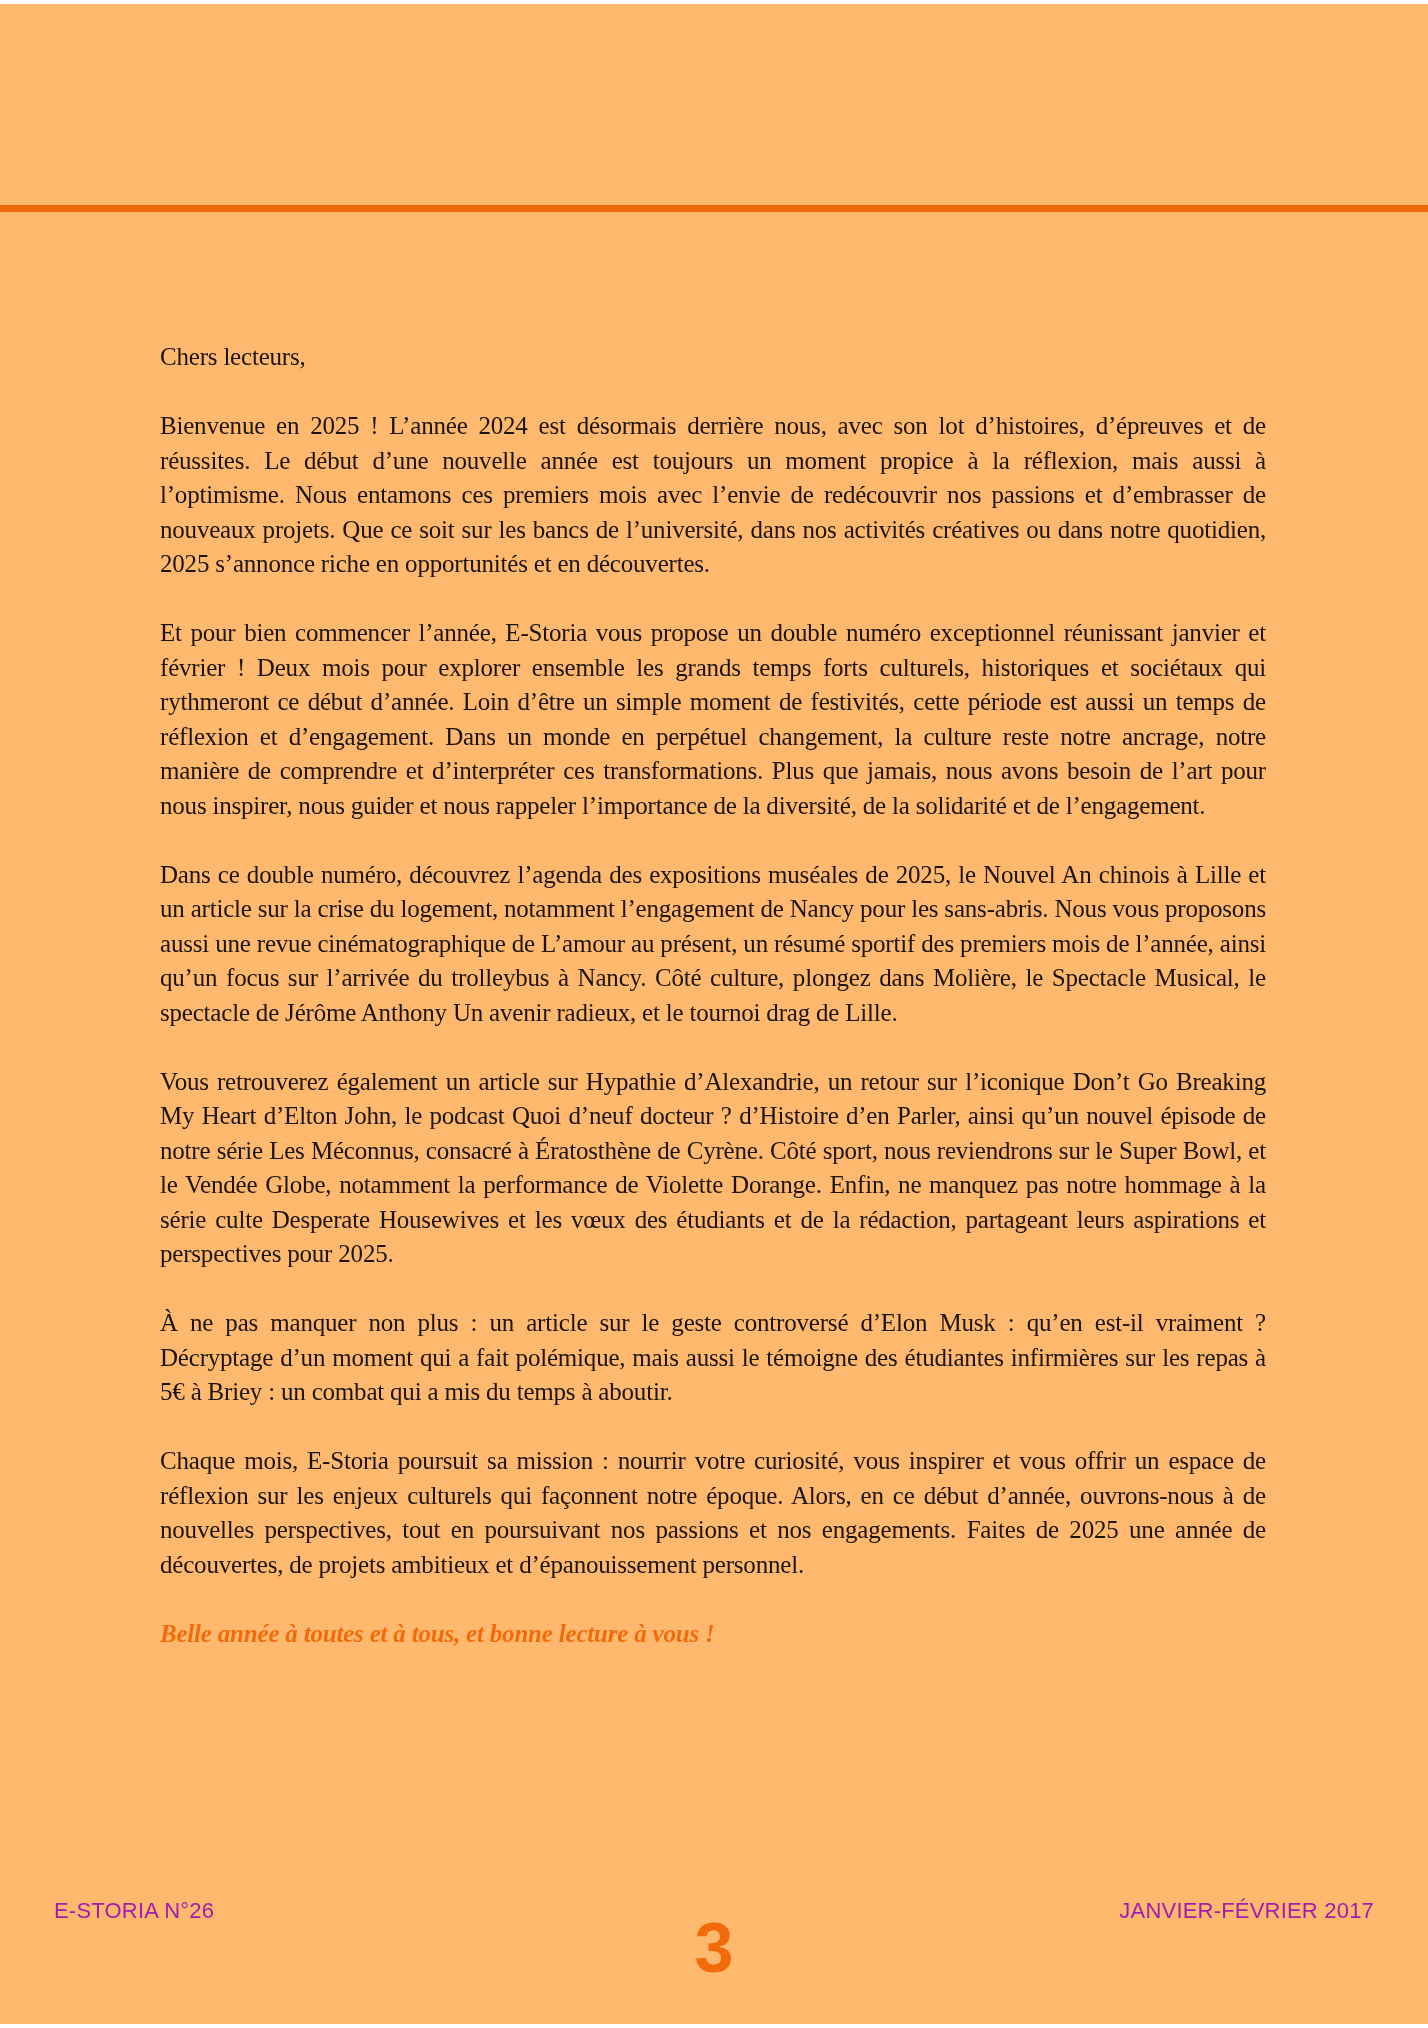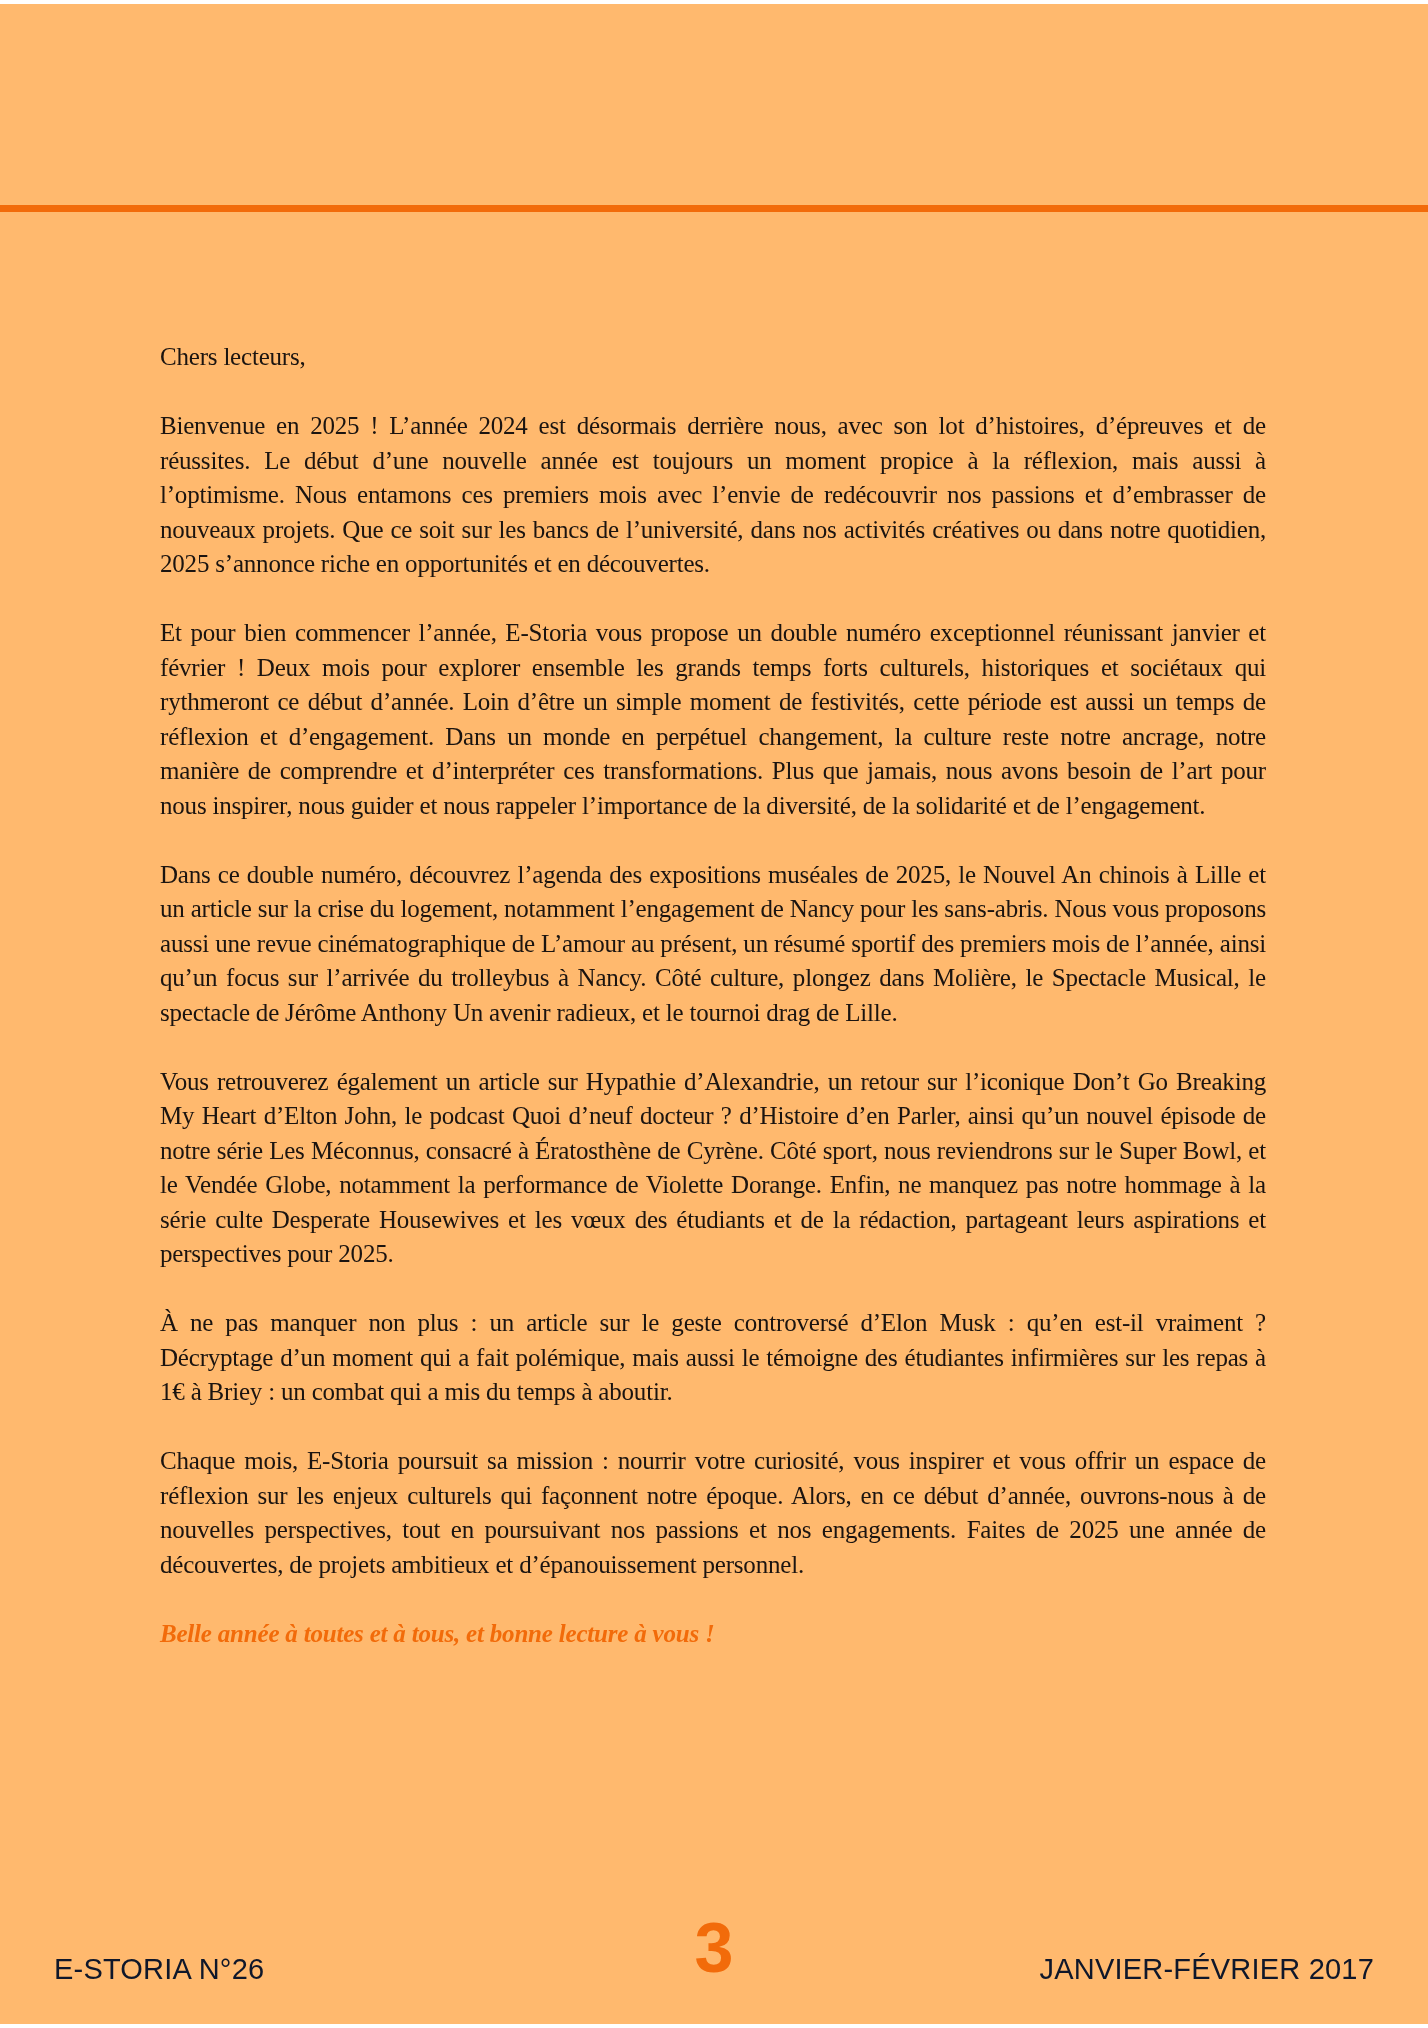--- a/index.html
+++ b/index.html
@@ -52,25 +52,25 @@
   }
   .letter p.closing {
     margin: 0;
     font-style: italic;
     font-weight: bold;
     color: #F26B0A;
     text-align: right;
   }
   .footer-left, .footer-right {
     position: absolute;
-    top: 1952px;
+    top: 1894px;
     font-family: "Liberation Sans", "DejaVu Sans", sans-serif;
-    font-size: 29px;
+    font-size: 22px;
     line-height: 26px;
-    color: #0f172a;
+    color: #a21caf;
     letter-spacing: 0.2px;
   }
   .footer-left { left: 54px; }
   .footer-right { right: 54px; text-align: right; }
   .page-number {
     position: absolute;
     left: 0;
     width: 1428px;
     top: 1906px;
     text-align: center;
@@ -86,21 +86,21 @@
 
 <div class="page">
   <div class="rule"></div>
 
   <div class="letter">
     <p class="greeting">Chers lecteurs,</p>
     <p>Bienvenue en 2025 ! L’année 2024 est désormais derrière nous, avec son lot d’histoires, d’épreuves et de réussites. Le début d’une nouvelle année est toujours un moment propice à la réflexion, mais aussi à l’optimisme. Nous entamons ces premiers mois avec l’envie de redécouvrir nos passions et d’embrasser de nouveaux projets. Que ce soit sur les bancs de l’université, dans nos activités créatives ou dans notre quotidien, 2025 s’annonce riche en opportunités et en découvertes.</p>
     <p>Et pour bien commencer l’année, E-Storia vous propose un double numéro exceptionnel réunissant janvier et février ! Deux mois pour explorer ensemble les grands temps forts culturels, historiques et sociétaux qui rythmeront ce début d’année. Loin d’être un simple moment de festivités, cette période est aussi un temps de réflexion et d’engagement. Dans un monde en perpétuel changement, la culture reste notre ancrage, notre manière de comprendre et d’interpréter ces transformations. Plus que jamais, nous avons besoin de l’art pour nous inspirer, nous guider et nous rappeler l’importance de la diversité, de la solidarité et de l’engagement.</p>
     <p>Dans ce double numéro, découvrez l’agenda des expositions muséales de 2025, le Nouvel An chinois à Lille et un article sur la crise du logement, notamment l’engagement de Nancy pour les sans-abris. Nous vous proposons aussi une revue cinématographique de L’amour au présent, un résumé sportif des premiers mois de l’année, ainsi qu’un focus sur l’arrivée du trolleybus à Nancy. Côté culture, plon­gez dans Molière, le Spectacle Musical, le spectacle de Jérôme Anthony Un avenir radieux, et le tournoi drag de Lille.</p>
     <p>Vous retrouverez également un article sur Hypathie d’Alexandrie, un retour sur l’iconique Don’t Go Breaking My Heart d’Elton John, le podcast Quoi d’neuf docteur ? d’Histoire d’en Parler, ainsi qu’un nouvel épisode de notre série Les Méconnus, consacré à Ératosthène de Cyrène. Côté sport, nous reviendrons sur le Super Bowl, et le Vendée Globe, notamment la performance de Violette Dorange. Enfin, ne manquez pas notre hommage à la série culte Desperate Housewives et les vœux des étudiants et de la rédaction, partageant leurs aspirations et perspectives pour 2025.</p>
-    <p>À ne pas manquer non plus : un article sur le geste controversé d’Elon Musk : qu’en est-il vraiment ? Décryptage d’un moment qui a fait polémique, mais aussi le témoigne des étudiantes infirmières sur les repas à 1€ à Briey : un combat qui a mis du temps à aboutir.</p>
+    <p>À ne pas manquer non plus : un article sur le geste controversé d’Elon Musk : qu’en est-il vraiment ? Décryptage d’un moment qui a fait polémique, mais aussi le témoigne des étudiantes infirmières sur les repas à 5€ à Briey : un combat qui a mis du temps à aboutir.</p>
     <p>Chaque mois, E-Storia poursuit sa mission : nourrir votre curiosité, vous inspirer et vous offrir un espace de réflexion sur les enjeux culturels qui façonnent notre époque. Alors, en ce début d’année, ouvrons-nous à de nouvelles perspectives, tout en poursuivant nos passions et nos engagements. Faites de 2025 une année de découvertes, de projets ambitieux et d’épanouissement personnel.</p>
     <p class="closing">Belle année à toutes et à tous, et bonne lecture à vous !</p>
   </div>
 
   <div class="footer-left">E-STORIA N°26</div>
   <div class="page-number">3</div>
   <div class="footer-right">JANVIER-FÉVRIER 2017</div>
 </div>
 
 </body></html>

